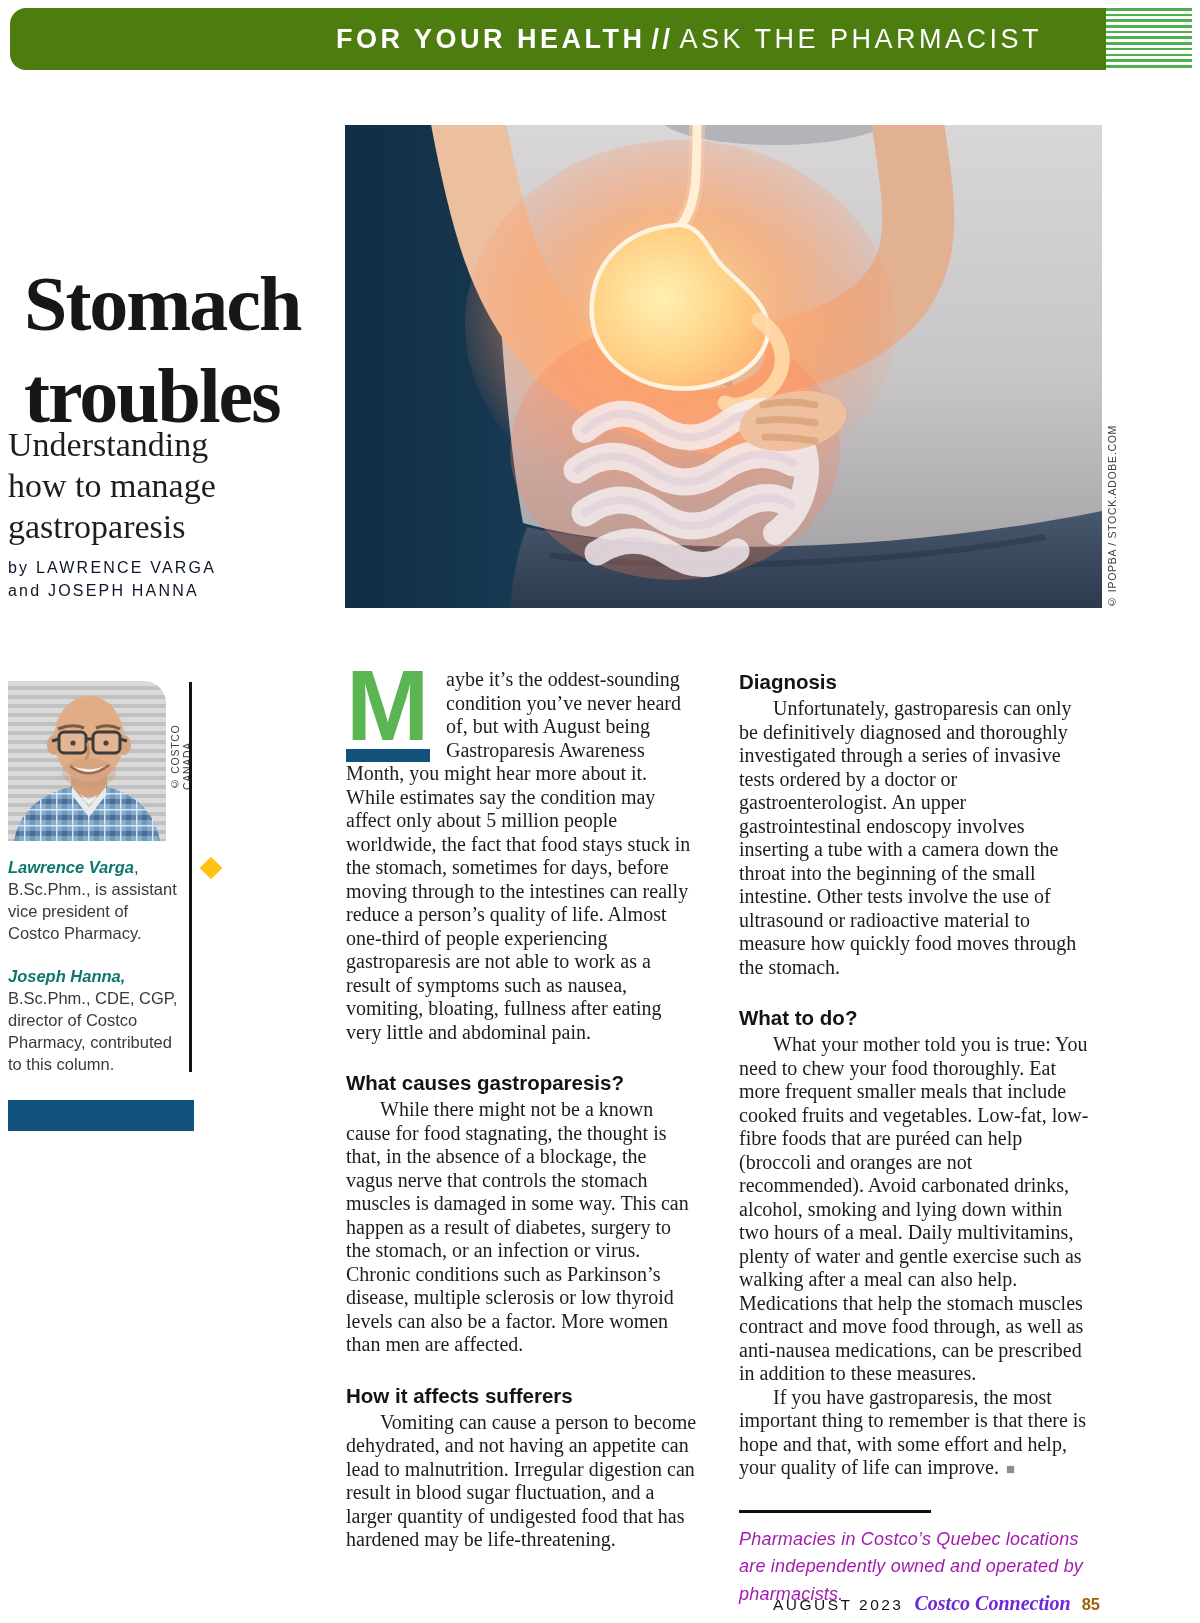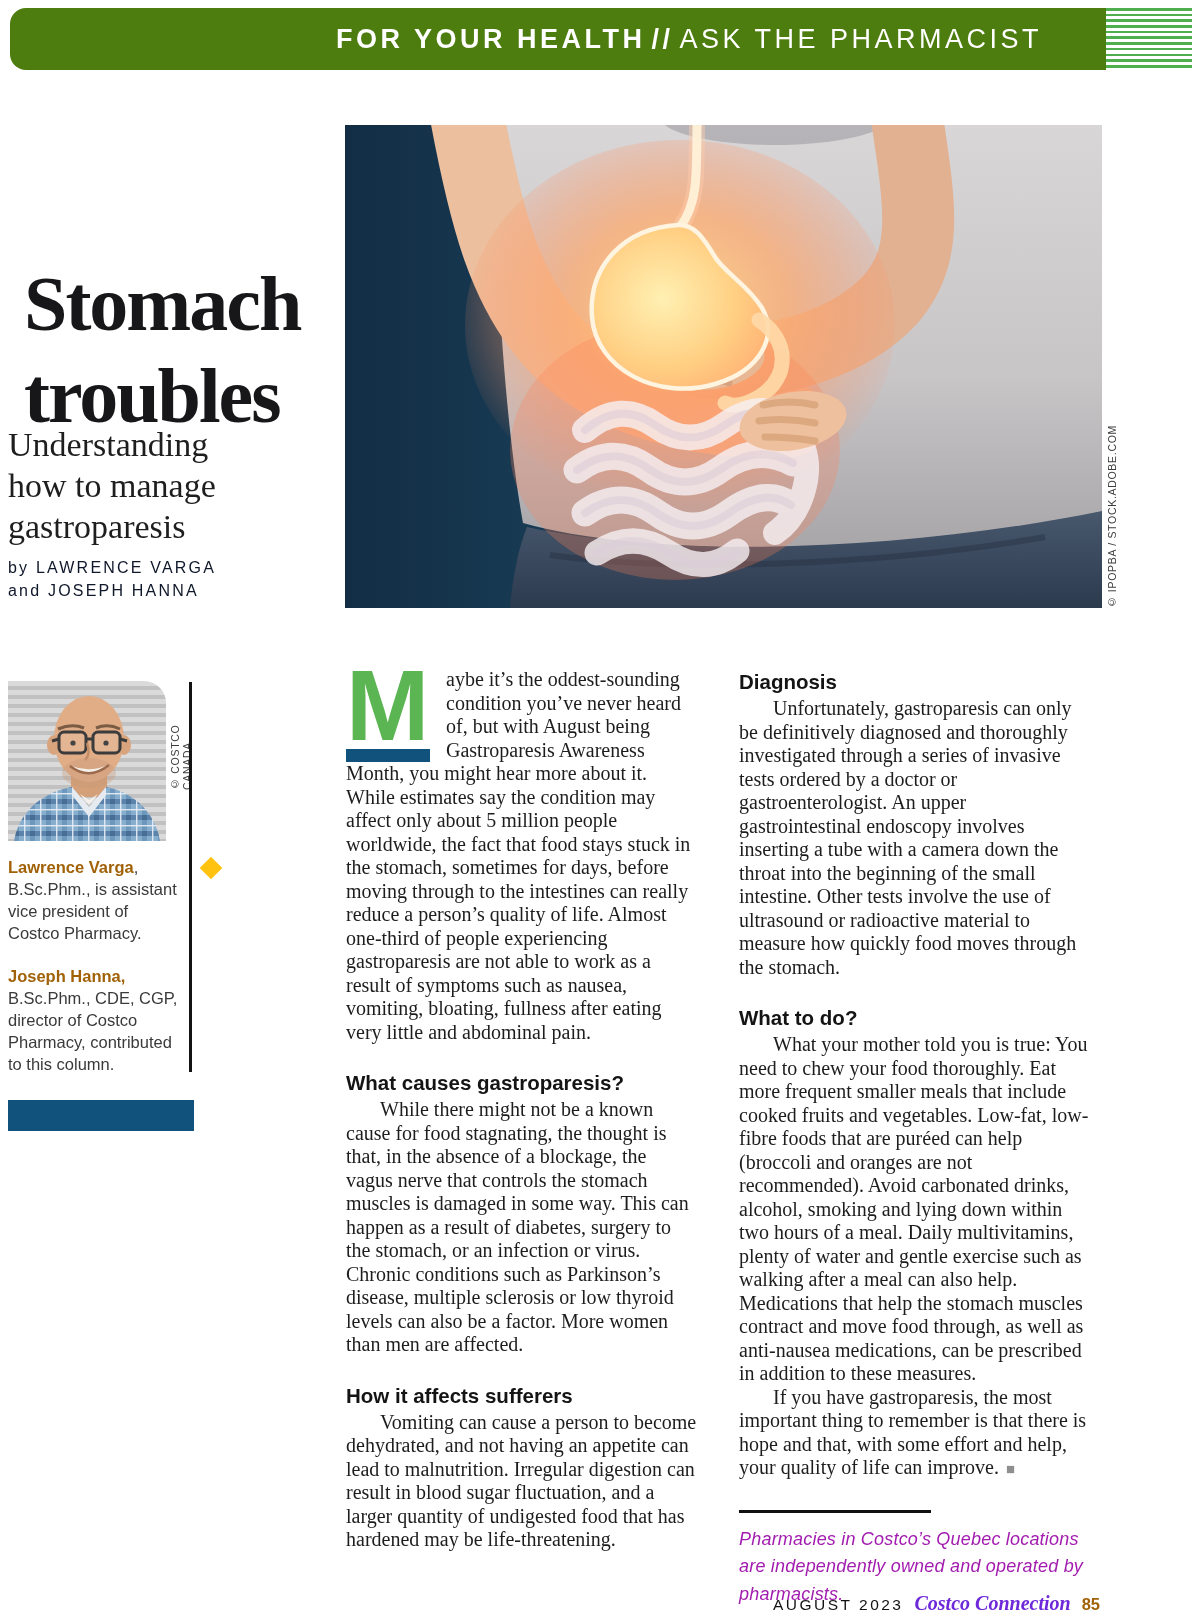--- a/index.html
+++ b/index.html
@@ -35,21 +35,21 @@
 
   
   .portrait{position:absolute;left:8px;top:681px;width:158px;height:160px;margin:0;
       border-radius:0 22px 0 0;overflow:hidden;
       background:repeating-linear-gradient(180deg,#dadada 0 5px,#c1c1c1 5px 9px);}
   .vline{position:absolute;left:189px;top:682px;width:3px;height:390px;background:#131313;}
   .diamond{position:absolute;left:203px;top:860px;width:16px;height:16px;background:#ffc20e;transform:rotate(45deg);}
   .bio{position:absolute;left:8px;top:856px;width:170px;
       font-family:"Liberation Sans",sans-serif;font-size:16.5px;line-height:22px;color:#3a3a3a;}
   .bio p{margin:0 0 21px 0;}
-  .bio b{color:#a16207;font-weight:700;}
+  .bio b{color:#0f766e;font-weight:700;font-style:italic;}
   .blue-tab{position:absolute;left:8px;top:1100px;width:186px;height:31px;background:#11527d;}
 
   
   .col{position:absolute;font-size:20px;line-height:23.5px;color:#1d1d1d;}
   .col1{left:346px;top:668px;width:352px;}
   .col2{left:739px;top:670px;width:352px;}
   .col p{margin:0;}
   .col p.indent{text-indent:34px;}
   .col h3{font-family:"Liberation Sans",sans-serif;font-weight:700;font-size:20.5px;line-height:24px;
       color:#141414;margin:27px 0 3px 0;}

